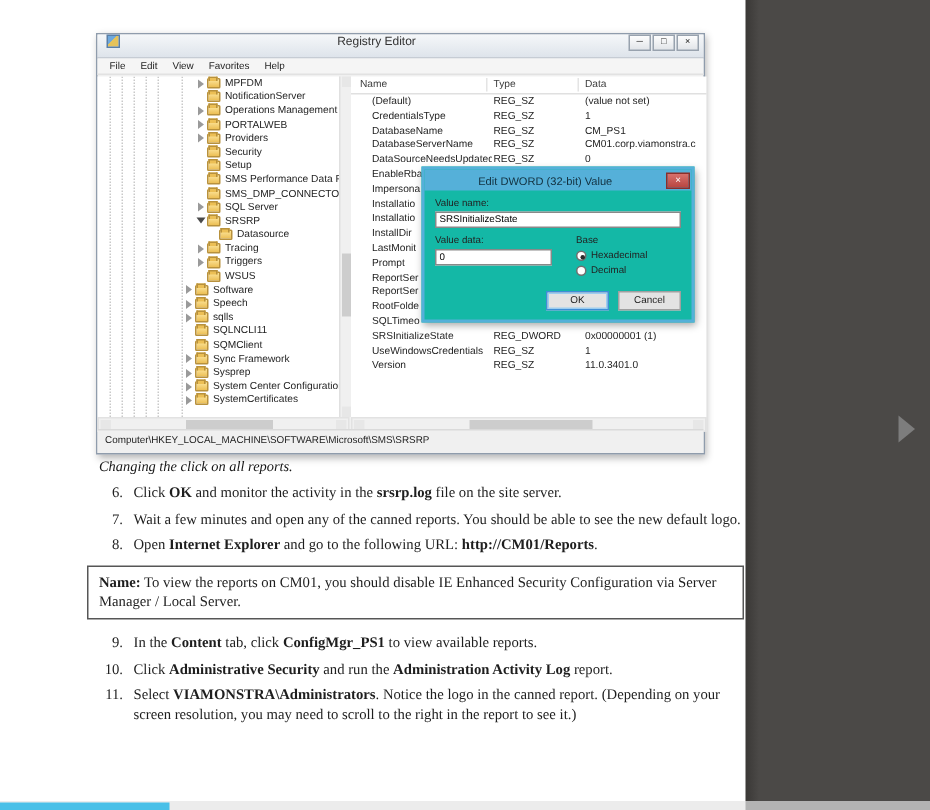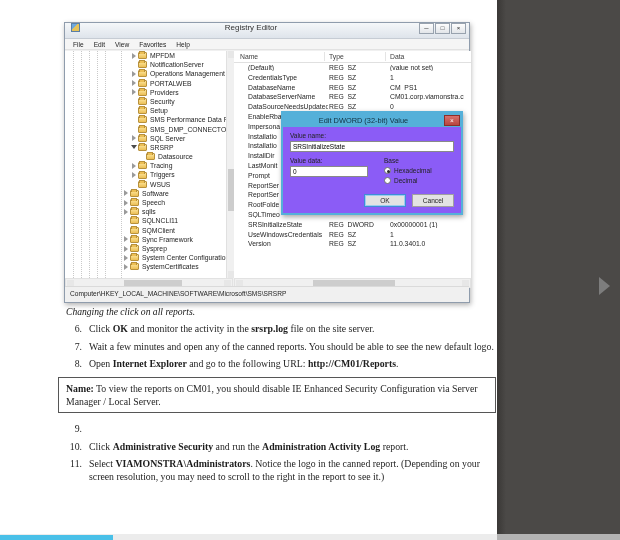--- a/index.html
+++ b/index.html
@@ -74,21 +74,21 @@
   .harrow.l { left:1px; } .harrow.r { right:1px; }
   .hthumb { position:absolute; top:1px; height:6px; background:#cdcdcd; }
   .hs-tree .hthumb { left:58px; width:58px; } .hs-val .hthumb { left:78px; width:82px; }
 
   .statusbar { position:absolute; left:0; right:0; bottom:0; height:16px; background:#f0f0f0;
                border-top:1px solid #dadada; font-size:6.6px; padding:3px 0 0 5px;
                white-space:nowrap; overflow:hidden; }
 
   
   .dialog { position:absolute; left:216px; top:88px; width:182px; height:104px;
-            background:#8b5cf6; border:2px solid #55b0d9; box-shadow:1px 2px 5px rgba(0,0,0,.35); }
+            background:#14b8a6; border:2px solid #55b0d9; box-shadow:1px 2px 5px rgba(0,0,0,.35); }
   .dlg-title { height:14px; background:#55b0d9; display:flex; align-items:center; }
   .dlg-title-text { flex:1; text-align:center; font-size:7.4px; color:#12303f; }
   .dlg-close { width:16px; height:11px; margin-right:1px; background:linear-gradient(#d8706c,#b84540);
                border:1px solid #8c2e2a; color:#fff; font-size:6.5px; line-height:9px;
                text-align:center; cursor:pointer; }
   .dlg-body { padding:5px 7px 0; font-size:6.5px; color:#222; }
   .dlg-input { display:block; width:100%; height:11px; border:1px solid #898989; background:#fff;
                font-family:"Liberation Sans", sans-serif; font-size:6.5px; padding:0 2px; margin-top:2px; }
   .dlg-row { display:flex; margin-top:5px; }
   .dlg-col-left { width:78px; } .dlg-col-right { margin-left:16px; }
@@ -453,20 +453,21 @@
         </div>
         <div class="step">
           <span class="step-num">8.</span>
           <span><span>Open </span><b>Internet Explorer</b><span> and go to the following URL: </span><b>http://CM01/Reports</b><span>.</span></span>
         </div>
       </div>
     <div class="note" id="note-box"><b>Name:</b><span> To view the reports on CM01, you should disable IE Enhanced Security Configuration via Server Manager / Local Server.</span></div>
     <div id="steps-b">
         <div class="step">
           <span class="step-num">9.</span>
+          <span><span>In the </span><b>Content</b><span> tab, click </span><b>ConfigMgr_PS1</b><span> to view available reports.</span></span>
         </div>
         <div class="step">
           <span class="step-num">10.</span>
           <span><span>Click </span><b>Administrative Security</b><span> and run the </span><b>Administration Activity Log</b><span> report.</span></span>
         </div>
         <div class="step">
           <span class="step-num">11.</span>
           <span><span>Select </span><b>VIAMONSTRA\Administrators</b><span>. Notice the logo in the canned report. (Depending on your screen resolution, you may need to scroll to the right in the report to see it.)</span></span>
         </div>
       </div>

